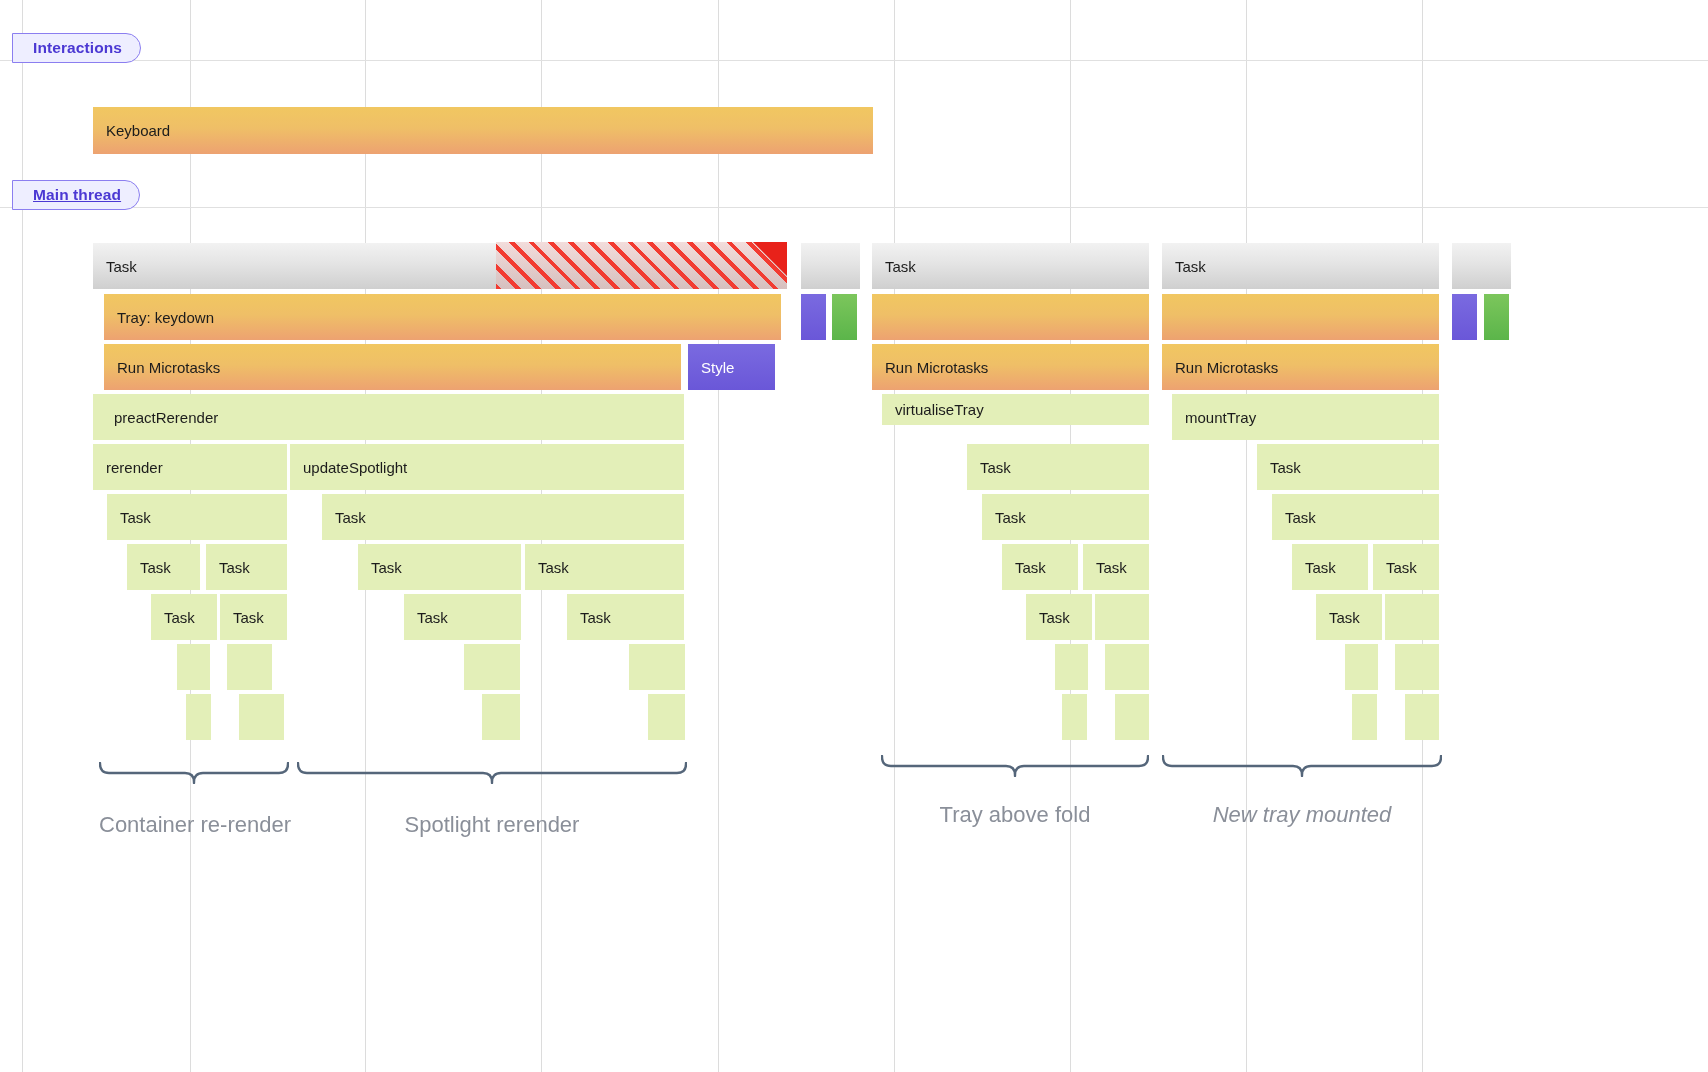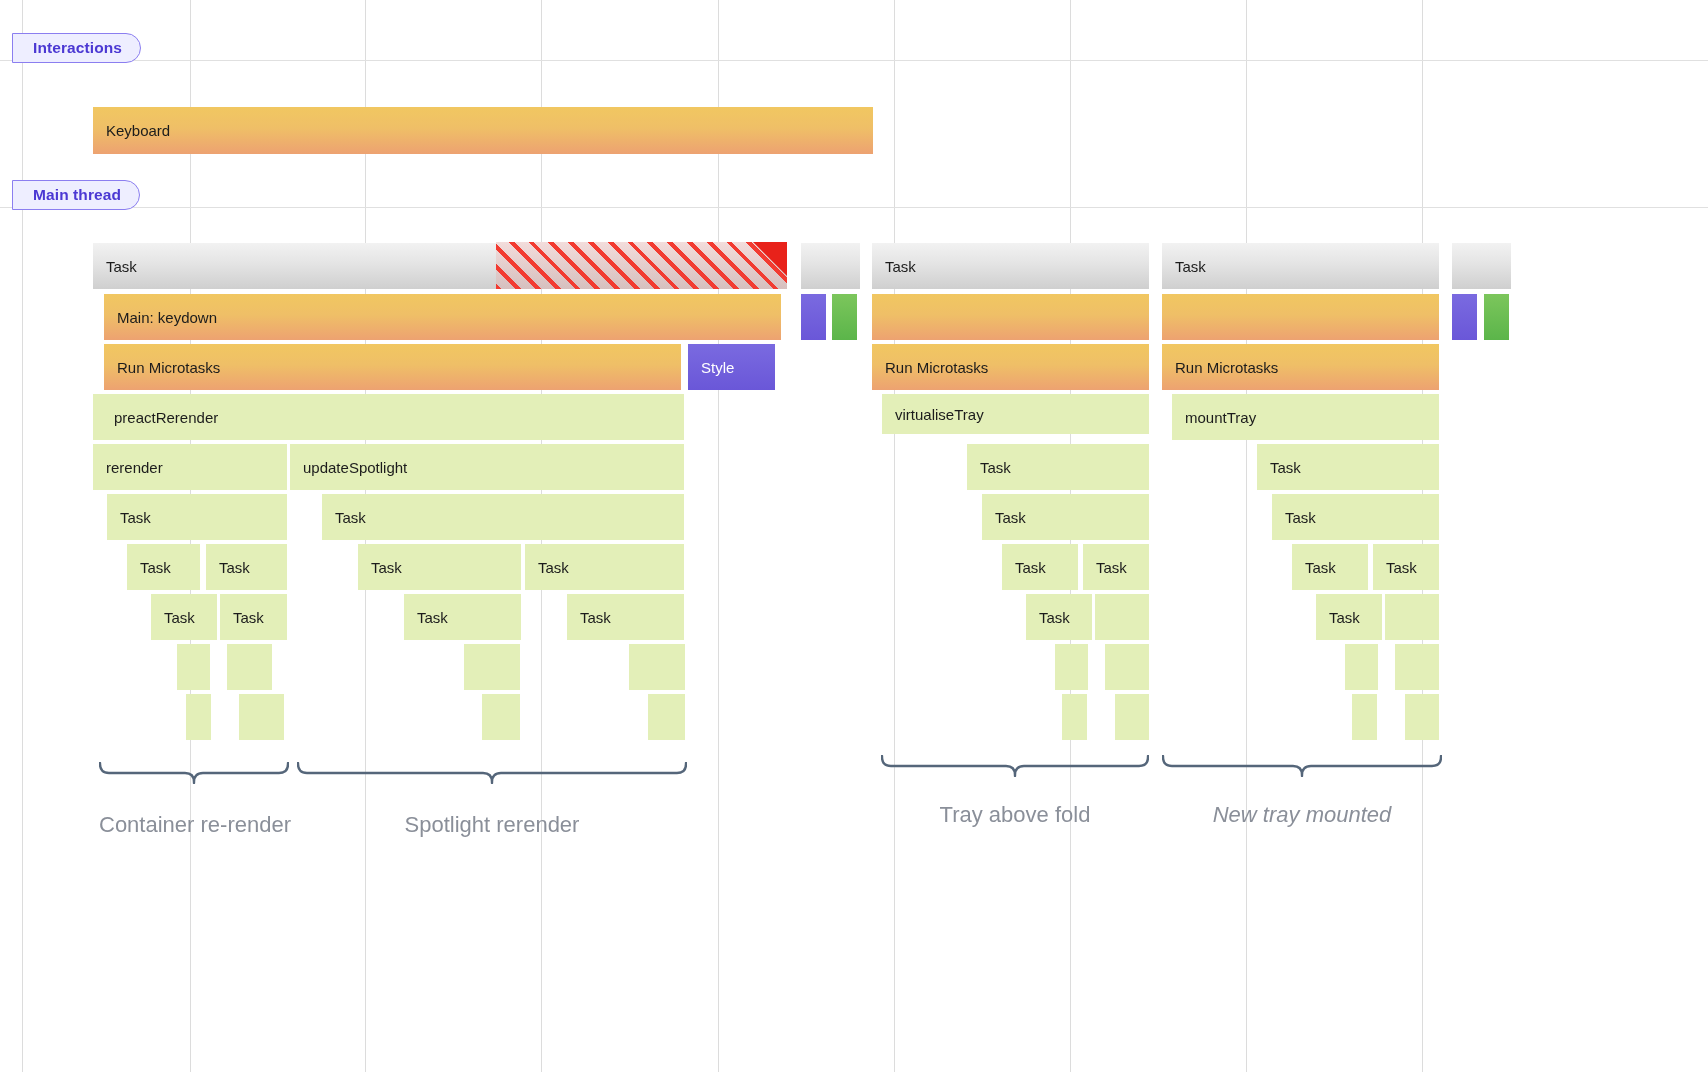--- a/index.html
+++ b/index.html
@@ -137,47 +137,47 @@
       <div class="gridline" style="left: 1246px; height: 1072px;"></div>
       <div class="gridline" style="left: 1422px; height: 1072px;"></div>
     </div>
   <div id="rowlines">
       <div class="rowline" style="top: 60px;"></div>
       <div class="rowline" style="top: 207px;"></div>
     </div>
 
   <div id="track-pills">
       <div class="pill" style="left: 12px; top: 33px;">Interactions</div>
-      <div class="pill" style="left: 12px; top: 180px;">Main thread</div>
+      <div class="pill" style="left: 12px; top: 180px; text-decoration: underline;">Main thread</div>
     </div>
 
   <div id="interactions-track">
       <div class="blk orange" style="left: 93px; top: 107px; width: 780px; height: 47px;">Keyboard</div>
     </div>
 
   <div id="main-thread-track">
       <div class="blk gray" style="left: 93px; top: 243px; width: 694px; height: 46px;">Task</div>
       <div class="blk gray nopad" style="left: 801px; top: 243px; width: 59px; height: 46px;"></div>
       <div class="blk gray" style="left: 872px; top: 243px; width: 277px; height: 46px;">Task</div>
       <div class="blk gray" style="left: 1162px; top: 243px; width: 277px; height: 46px;">Task</div>
       <div class="blk gray nopad" style="left: 1452px; top: 243px; width: 59px; height: 46px;"></div>
       <div class="hatch" style="left: 496px; top: 242px; width: 291px; height: 47px;"></div>
-      <div class="blk orange" style="left: 104px; top: 294px; width: 677px; height: 46px;">Main: keydown</div>
+      <div class="blk orange" style="left: 104px; top: 294px; width: 677px; height: 46px;">Tray: keydown</div>
       <div class="blk purple nopad" style="left: 801px; top: 294px; width: 25px; height: 46px;"></div>
       <div class="blk greenswatch nopad" style="left: 832px; top: 294px; width: 25px; height: 46px;"></div>
       <div class="blk orange nopad" style="left: 872px; top: 294px; width: 277px; height: 46px;"></div>
       <div class="blk orange nopad" style="left: 1162px; top: 294px; width: 277px; height: 46px;"></div>
       <div class="blk purple nopad" style="left: 1452px; top: 294px; width: 25px; height: 46px;"></div>
       <div class="blk greenswatch nopad" style="left: 1484px; top: 294px; width: 25px; height: 46px;"></div>
       <div class="blk orange" style="left: 104px; top: 344px; width: 577px; height: 46px;">Run Microtasks</div>
       <div class="blk purple" style="left: 688px; top: 344px; width: 87px; height: 46px;">Style</div>
       <div class="blk orange" style="left: 872px; top: 344px; width: 277px; height: 46px;">Run Microtasks</div>
       <div class="blk orange" style="left: 1162px; top: 344px; width: 277px; height: 46px;">Run Microtasks</div>
       <div class="blk green" style="left: 93px; top: 394px; width: 591px; height: 46px; padding-left: 21px;">preactRerender</div>
-      <div class="blk green" style="left: 882px; top: 394px; width: 267px; height: 40px;">virtualiseTray</div>
+      <div class="blk green" style="left: 882px; top: 394px; width: 267px; height: 31px;">virtualiseTray</div>
       <div class="blk green" style="left: 1172px; top: 394px; width: 267px; height: 46px;">mountTray</div>
       <div class="blk green" style="left: 93px; top: 444px; width: 194px; height: 46px;">rerender</div>
       <div class="blk green" style="left: 290px; top: 444px; width: 394px; height: 46px;">updateSpotlight</div>
       <div class="blk green" style="left: 967px; top: 444px; width: 182px; height: 46px;">Task</div>
       <div class="blk green" style="left: 1257px; top: 444px; width: 182px; height: 46px;">Task</div>
       <div class="blk green" style="left: 107px; top: 494px; width: 180px; height: 46px;">Task</div>
       <div class="blk green" style="left: 322px; top: 494px; width: 362px; height: 46px;">Task</div>
       <div class="blk green" style="left: 982px; top: 494px; width: 167px; height: 46px;">Task</div>
       <div class="blk green" style="left: 1272px; top: 494px; width: 167px; height: 46px;">Task</div>
       <div class="blk green" style="left: 127px; top: 544px; width: 73px; height: 46px;">Task</div>

